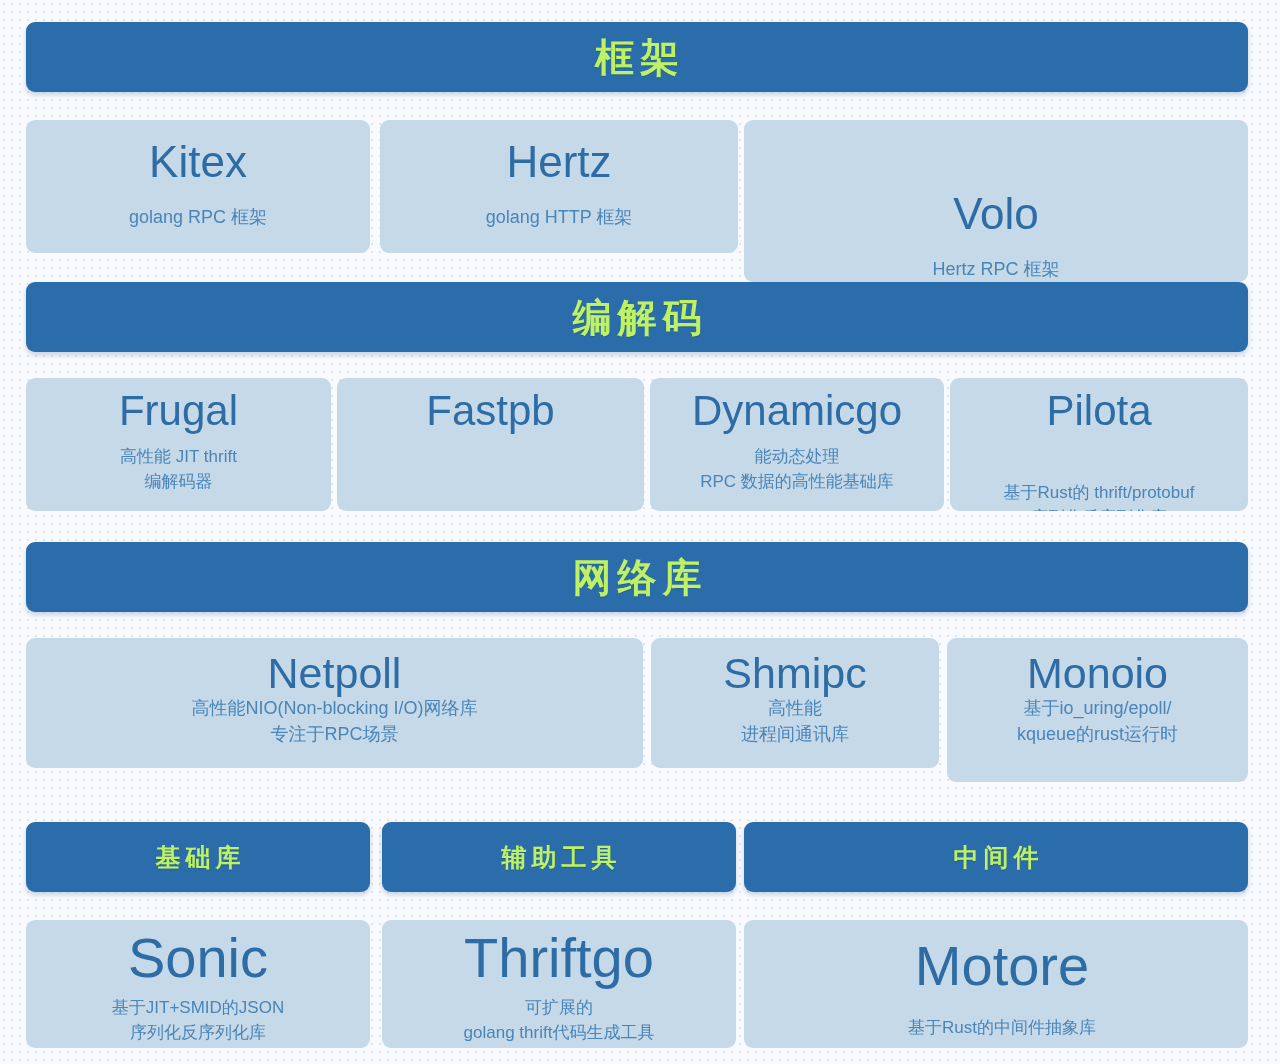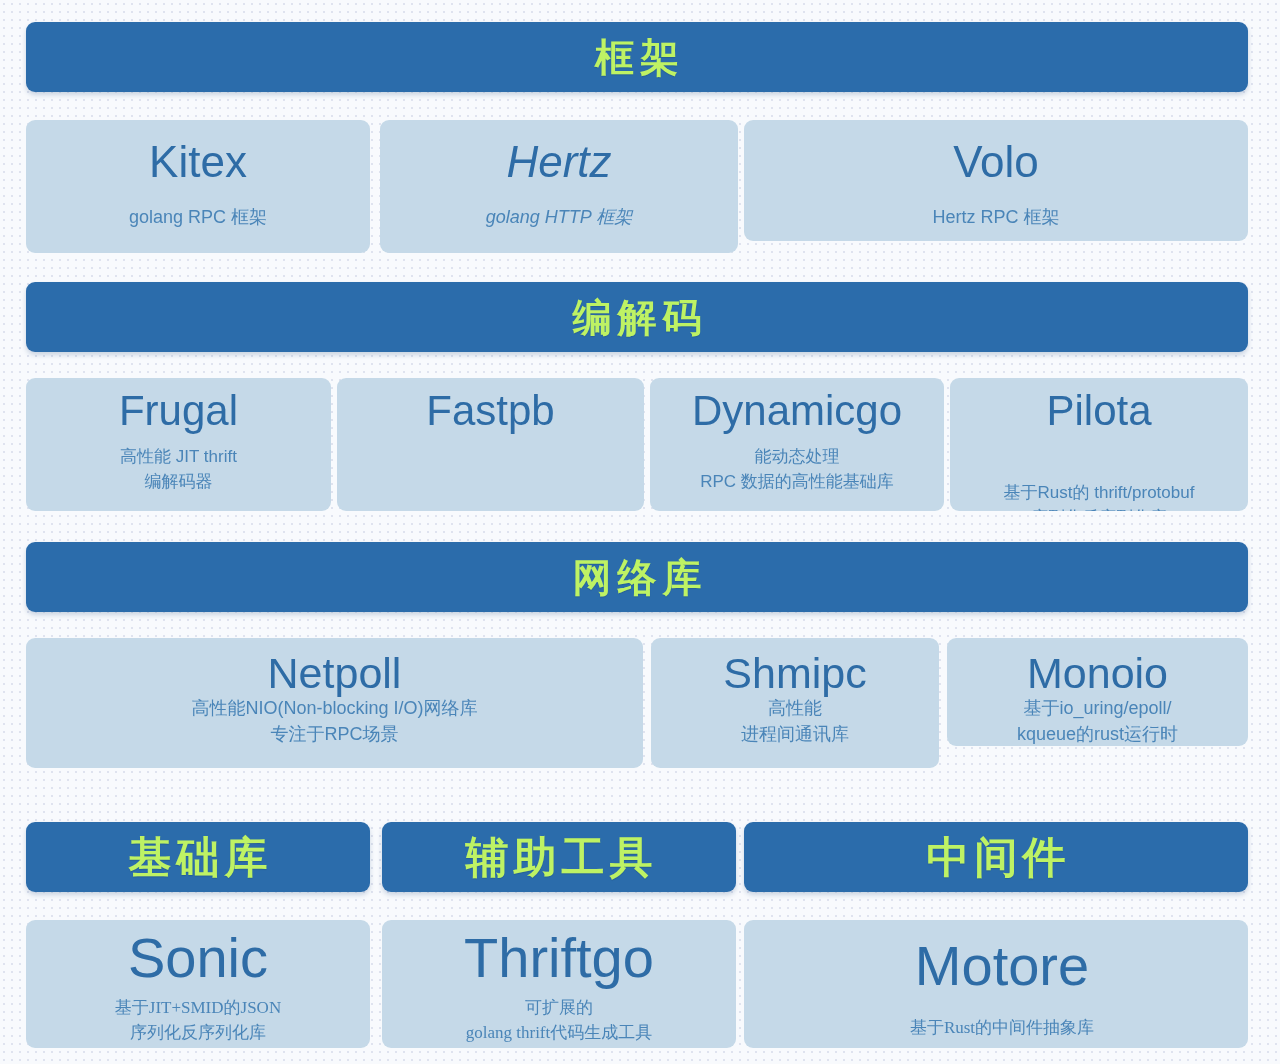--- a/index.html
+++ b/index.html
@@ -40,21 +40,21 @@
   .band-header .band-title {
     color: #bef264;
     font-size: 39px;
     font-weight: bold;
     letter-spacing: 6px;
     text-indent: 6px;
     line-height: 1;
     text-shadow: 0 1px 1px rgba(0,0,0,0.12);
   }
   .band-header.small .band-title {
-    font-size: 43px;
+    font-size: 25px;
     letter-spacing: 5px;
     text-indent: 5px;
     text-align: right;
   }
 
   
   .card {
     position: absolute;
     background: #c5d9e8;
     border-radius: 9px;
@@ -77,58 +77,58 @@
     line-height: 1.45;
     text-align: center;
     white-space: pre-line;
   }
 
   
   
   #hdr-framework { left: 26px; top: 22px; width: 1222px; height: 70px; }
 
   #card-kitex { left: 26px;  top: 120px; width: 344px; height: 133px; }
-  #card-hertz { left: 380px; top: 120px; width: 358px; height: 133px; font-style: italic; }
-  #card-volo  { left: 744px; top: 120px; width: 504px; height: 121px; }
+  #card-hertz { left: 380px; top: 120px; width: 358px; height: 133px; }
+  #card-volo  { left: 744px; top: 120px; width: 504px; height: 162px; justify-content: flex-end; }
 
   .r1 .card-title { margin-top: 20px; font-size: 44px; }
   .r1 .card-desc  { margin-top: 20px; font-size: 18px; }
 
   
   #hdr-codec { left: 26px; top: 282px; width: 1222px; height: 70px; }
 
   #card-frugal     { left: 26px;  top: 378px; width: 305px; height: 133px; }
   #card-fastpb     { left: 337px; top: 378px; width: 307px; height: 133px; }
   #card-dynamicgo  { left: 650px; top: 378px; width: 294px; height: 133px; }
   #card-pilota     { left: 950px; top: 378px; width: 298px; height: 133px; gap: 36px; }
 
   .r2 .card-title { margin-top: 12px; font-size: 42px; }
   .r2 .card-desc  { margin-top: 13px; font-size: 17px; }
 
   
   #hdr-network { left: 26px; top: 542px; width: 1222px; height: 70px; }
 
   #card-netpoll { left: 26px;  top: 638px; width: 617px; height: 130px; }
   #card-shmipc  { left: 651px; top: 638px; width: 288px; height: 130px; }
-  #card-monoio  { left: 947px; top: 638px; width: 301px; height: 108px; }
+  #card-monoio  { left: 947px; top: 638px; width: 301px; height: 144px; }
 
   .r3 .card-title { margin-top: 14px; font-size: 43px; }
   .r3 .card-desc  { margin-top: 0; font-size: 18px; }
 
   
   #hdr-base   { left: 26px;  top: 822px; width: 344px; height: 70px; }
   #hdr-tools  { left: 382px; top: 822px; width: 354px; height: 70px; }
   #hdr-middle { left: 744px; top: 822px; width: 504px; height: 70px; }
 
   #card-sonic    { left: 26px;  top: 920px; width: 344px; height: 128px; }
   #card-thriftgo { left: 382px; top: 920px; width: 354px; height: 128px; }
   #card-motore   { left: 744px; top: 920px; width: 504px; height: 128px; padding-left: 12px; }
 
   .r4 .card-title { margin-top: 10px; font-size: 56px; }
-  .r4 .card-desc  { margin-top: 10px; font-size: 17px; font-family: Liberation Serif, serif; }
+  .r4 .card-desc  { margin-top: 10px; font-size: 17px; }
 
   #card-motore .card-title { margin-top: 18px; }
   #card-motore .card-desc  { margin-top: 22px; }
 </style>
 </head>
 <body>
 
 <div class="page">
 
   <div class="band-header" id="hdr-framework">

